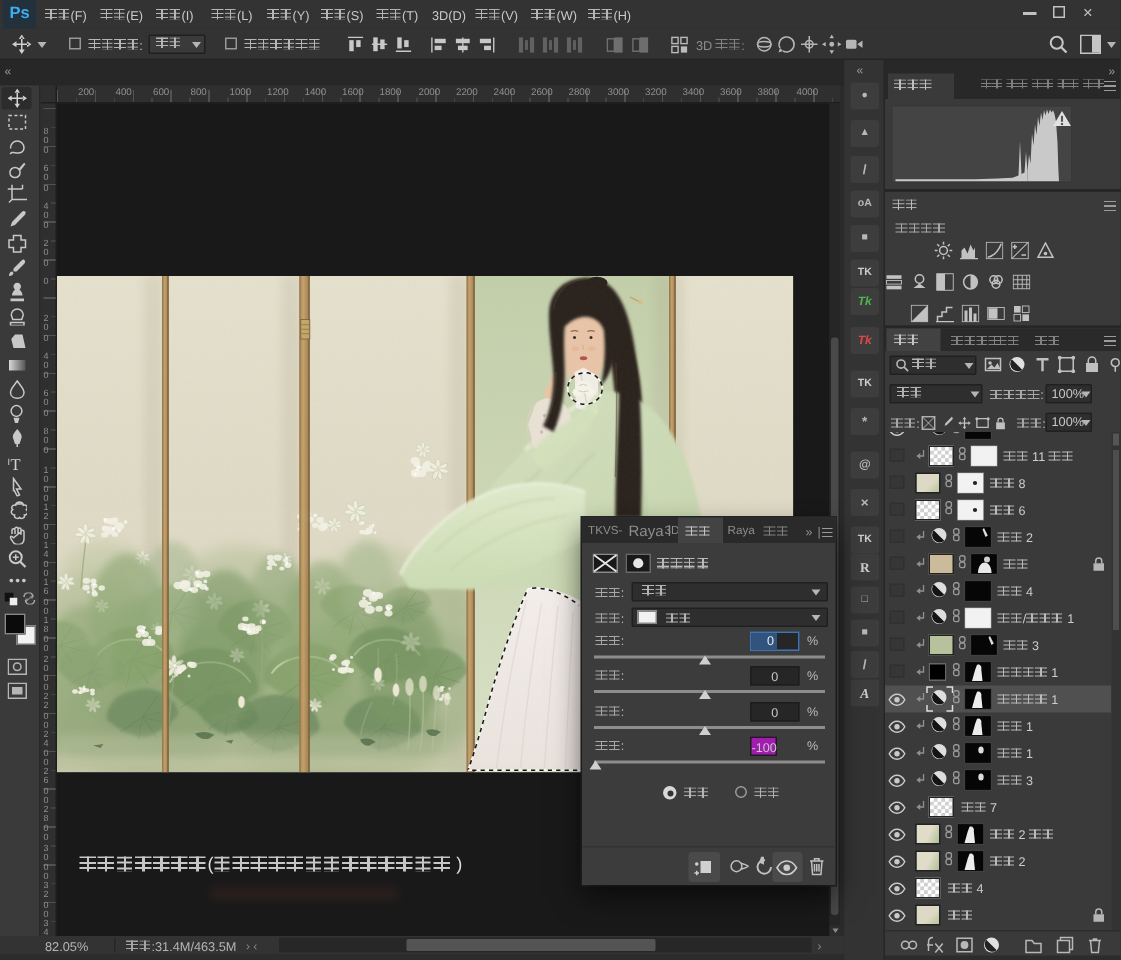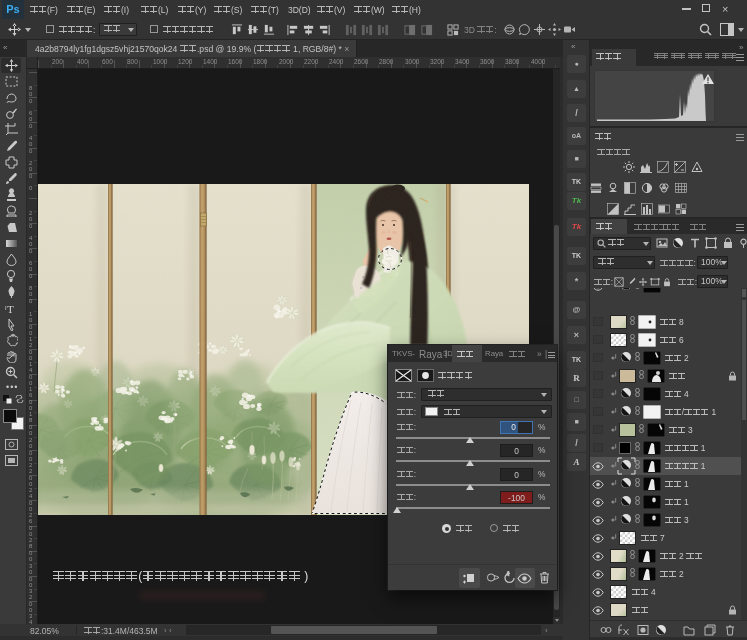--- a/index.html
+++ b/index.html
@@ -133,23 +133,20 @@
       <path d="M8.5 8.5 12 12" stroke="#c5c5c5" stroke-width="1.6"></path>
     </svg>
 <svg class="ab" style="left:720px;top:4px" width="14" height="13" viewBox="0 0 14 13">
       <rect x="0.5" y="0.5" width="13" height="12" fill="none" stroke="#c5c5c5"></rect>
       <rect x="8" y="1" width="5.5" height="11" fill="#c5c5c5"></rect>
     </svg>
 <div class="car" style="left:738px;top:9px"></div>
 </div>
 <div class="ab" style="left:0;top:40px;width:563px;height:17px;background:#272727">
 <div class="ab" style="left:3px;top:3px;color:#9a9a9a;font-size:8px">«</div>
-<div class="ab" style="left:27px;top:0;width:330px;height:17px;background:#3a3a3a;border-right:1px solid #222">
-<div class="ab t" style="left:8px;top:4px;font-size:8.6px;color:#c4c4c4">4a2b8794ly1fg1dgsz5vhj21570qok24 <i></i><i></i>.psd @ 19.9% (<i></i><i></i><i></i><i></i> 1, RGB/8#) * <span style="color:#9a9a9a">×</span></div>
-</div>
   </div>
 <div class="ab" style="left:27px;top:57px;width:533px;height:12px;background:#2f2f2f;border-bottom:1px solid #1e1e1e;overflow:hidden">
 <div class="ab" style="left:11px;top:0;width:522px;height:12px;background-image:repeating-linear-gradient(90deg,#525252 0 1px,transparent 1px 25.2px),repeating-linear-gradient(90deg,#424242 0 1px,transparent 1px 12.6px);background-position:0 0;background-size:100% 9px,100% 4px;background-repeat:no-repeat;background-position:0 3px,0 8px"></div>
 <div class="ab" style="left:25px;top:1px;color:#8f8f8f;font-size:6.5px">200</div>
 <div class="ab" style="left:50px;top:1px;color:#8f8f8f;font-size:6.5px">400</div>
 <div class="ab" style="left:75px;top:1px;color:#8f8f8f;font-size:6.5px">600</div>
 <div class="ab" style="left:100px;top:1px;color:#8f8f8f;font-size:6.5px">800</div>
 <div class="ab" style="left:126px;top:1px;color:#8f8f8f;font-size:6.5px">1000</div>
 <div class="ab" style="left:151px;top:1px;color:#8f8f8f;font-size:6.5px">1200</div>
 <div class="ab" style="left:176px;top:1px;color:#8f8f8f;font-size:6.5px">1400</div>
@@ -1348,20 +1345,36 @@
         </svg>
 <svg class="ab" style="left:45px;top:3px" width="5" height="9" viewBox="0 0 5 9">
           <rect x=".7" y=".5" width="3.6" height="3.8" rx="1.4" fill="none" stroke="#9a9a9a" stroke-width=".9"></rect>
           <rect x=".7" y="4.7" width="3.6" height="3.8" rx="1.4" fill="none" stroke="#9a9a9a" stroke-width=".9"></rect>
         </svg>
 <svg class="ab" style="left:53px;top:2px" width="18" height="14" viewBox="0 0 18 14">
           <rect x="0" y="0" width="18" height="14" fill="#060606" stroke="#555" stroke-width=".8"></rect>
         </svg>
 <div class="ab t" style="left:75px;top:4px;font-size:8.4px;color:#cccccc"></div>
 </div>
+<div class="ab" style="left:0;top:7px;width:151px;height:18px">
+<div class="ab" style="left:3px;top:4px;width:10px;height:9px;border:1px solid #303030;background:#363636"></div>
+<svg class="ab" style="left:20px;top:5px" width="7" height="8" viewBox="0 0 8 9">
+          <path d="M6.5 0v4.5H3" stroke="#909090" fill="none"></path>
+          <path d="M4 2.2 1 4.5l3 2.3z" fill="#909090"></path>
+        </svg>
+<div class="ab" style="left:29px;top:2px;width:17px;height:14px;background:#fff;background-image:linear-gradient(45deg,#ccc 25%,transparent 25%,transparent 75%,#ccc 75%),linear-gradient(45deg,#ccc 25%,transparent 25%,transparent 75%,#ccc 75%);background-size:5px 5px;background-position:0 0,2.5px 2.5px;border:1px solid #222;"></div>
+<svg class="ab" style="left:49px;top:3px" width="5" height="9" viewBox="0 0 5 9">
+          <rect x=".7" y=".5" width="3.6" height="3.8" rx="1.4" fill="none" stroke="#9a9a9a" stroke-width=".9"></rect>
+          <rect x=".7" y="4.7" width="3.6" height="3.8" rx="1.4" fill="none" stroke="#9a9a9a" stroke-width=".9"></rect>
+        </svg>
+<svg class="ab" style="left:57px;top:2px" width="18" height="14" viewBox="0 0 18 14">
+          <rect x="0" y="0" width="18" height="14" fill="#f2f2f2" stroke="#555" stroke-width=".8"></rect>
+        </svg>
+<div class="ab t" style="left:79px;top:4px;font-size:8.4px;color:#cccccc"><i></i><i></i> 11 <i></i><i></i></div>
+</div>
 <div class="ab" style="left:0;top:25px;width:151px;height:18px">
 <div class="ab" style="left:3px;top:4px;width:10px;height:9px;border:1px solid #303030;background:#363636"></div>
 <div class="ab" style="left:20px;top:2px;width:17px;height:14px;background:linear-gradient(135deg,#ddd9c4 60%,#b7c49c);border:1px solid #222;"></div>
 <svg class="ab" style="left:40px;top:3px" width="5" height="9" viewBox="0 0 5 9">
           <rect x=".7" y=".5" width="3.6" height="3.8" rx="1.4" fill="none" stroke="#9a9a9a" stroke-width=".9"></rect>
           <rect x=".7" y="4.7" width="3.6" height="3.8" rx="1.4" fill="none" stroke="#9a9a9a" stroke-width=".9"></rect>
         </svg>
 <svg class="ab" style="left:48px;top:2px" width="18" height="14" viewBox="0 0 18 14">
           <rect x="0" y="0" width="18" height="14" fill="#f2f2f2" stroke="#555" stroke-width=".8"></rect>
           <circle cx="12" cy="7" r="1.4" fill="#222"></circle>
@@ -1727,21 +1740,21 @@
 <div class="ab" style="left:112px;top:99px;width:33px;height:13px;background:#262626;border:1px solid #1d1d1d;color:#c6c6c6;font-size:8.4px;text-align:center;line-height:12px">0</div>
 <div class="ab t" style="left:150px;top:100px;font-size:8.4px;color:#b8b8b8">%</div>
 <div class="ab" style="left:8px;top:115px;width:154px;height:1.5px;background:#8d8d8d"></div>
 <div class="ab" style="left:78px;top:115px;width:0;height:0;border-left:4.5px solid transparent;border-right:4.5px solid transparent;border-bottom:6.5px solid #d0d0d0"></div>
 <div class="ab t" style="left:9px;top:124px;font-size:8.4px;color:#b8b8b8"><i></i><i></i>:</div>
 <div class="ab" style="left:112px;top:123px;width:33px;height:13px;background:#262626;border:1px solid #1d1d1d;color:#c6c6c6;font-size:8.4px;text-align:center;line-height:12px">0</div>
 <div class="ab t" style="left:150px;top:124px;font-size:8.4px;color:#b8b8b8">%</div>
 <div class="ab" style="left:8px;top:139px;width:154px;height:1.5px;background:#8d8d8d"></div>
 <div class="ab" style="left:78px;top:139px;width:0;height:0;border-left:4.5px solid transparent;border-right:4.5px solid transparent;border-bottom:6.5px solid #d0d0d0"></div>
 <div class="ab t" style="left:9px;top:147px;font-size:8.4px;color:#b8b8b8"><i></i><i></i>:</div>
-<div class="ab" style="left:112px;top:146px;width:33px;height:13px;background:#7f1d1d;border:1px solid #1d1d1d;color:#c6c6c6;font-size:8.4px;text-align:center;line-height:12px">-100</div>
+<div class="ab" style="left:112px;top:146px;width:18px;height:13px;background:#a21caf;border:1px solid #1d1d1d;color:#c6c6c6;font-size:8.4px;text-align:center;line-height:12px">-100</div>
 <div class="ab t" style="left:150px;top:147px;font-size:8.4px;color:#b8b8b8">%</div>
 <div class="ab" style="left:8px;top:162px;width:154px;height:1.5px;background:#8d8d8d"></div>
 <div class="ab" style="left:4.5px;top:162px;width:0;height:0;border-left:4.5px solid transparent;border-right:4.5px solid transparent;border-bottom:6.5px solid #d0d0d0"></div>
 <div class="ab" style="left:54px;top:179px;width:9px;height:9px;border-radius:50%;background:#d8d8d8"></div>
 <div class="ab" style="left:56.5px;top:181.5px;width:4px;height:4px;border-radius:50%;background:#333"></div>
 <div class="ab t" style="left:68px;top:179px;font-size:8.6px;color:#c6c6c6"><i></i><i></i></div>
 <div class="ab" style="left:102px;top:179px;width:8px;height:8px;border-radius:50%;border:1px solid #9a9a9a"></div>
 <div class="ab t" style="left:115px;top:179px;font-size:8.6px;color:#c6c6c6"><i></i><i></i></div>
 <div class="ab" style="left:0;top:219px;width:169px;height:1px;background:#333"></div>
 <div class="ab" style="left:71px;top:223px;width:21px;height:20px;background:#4a4a4a;border-radius:2px"></div>

